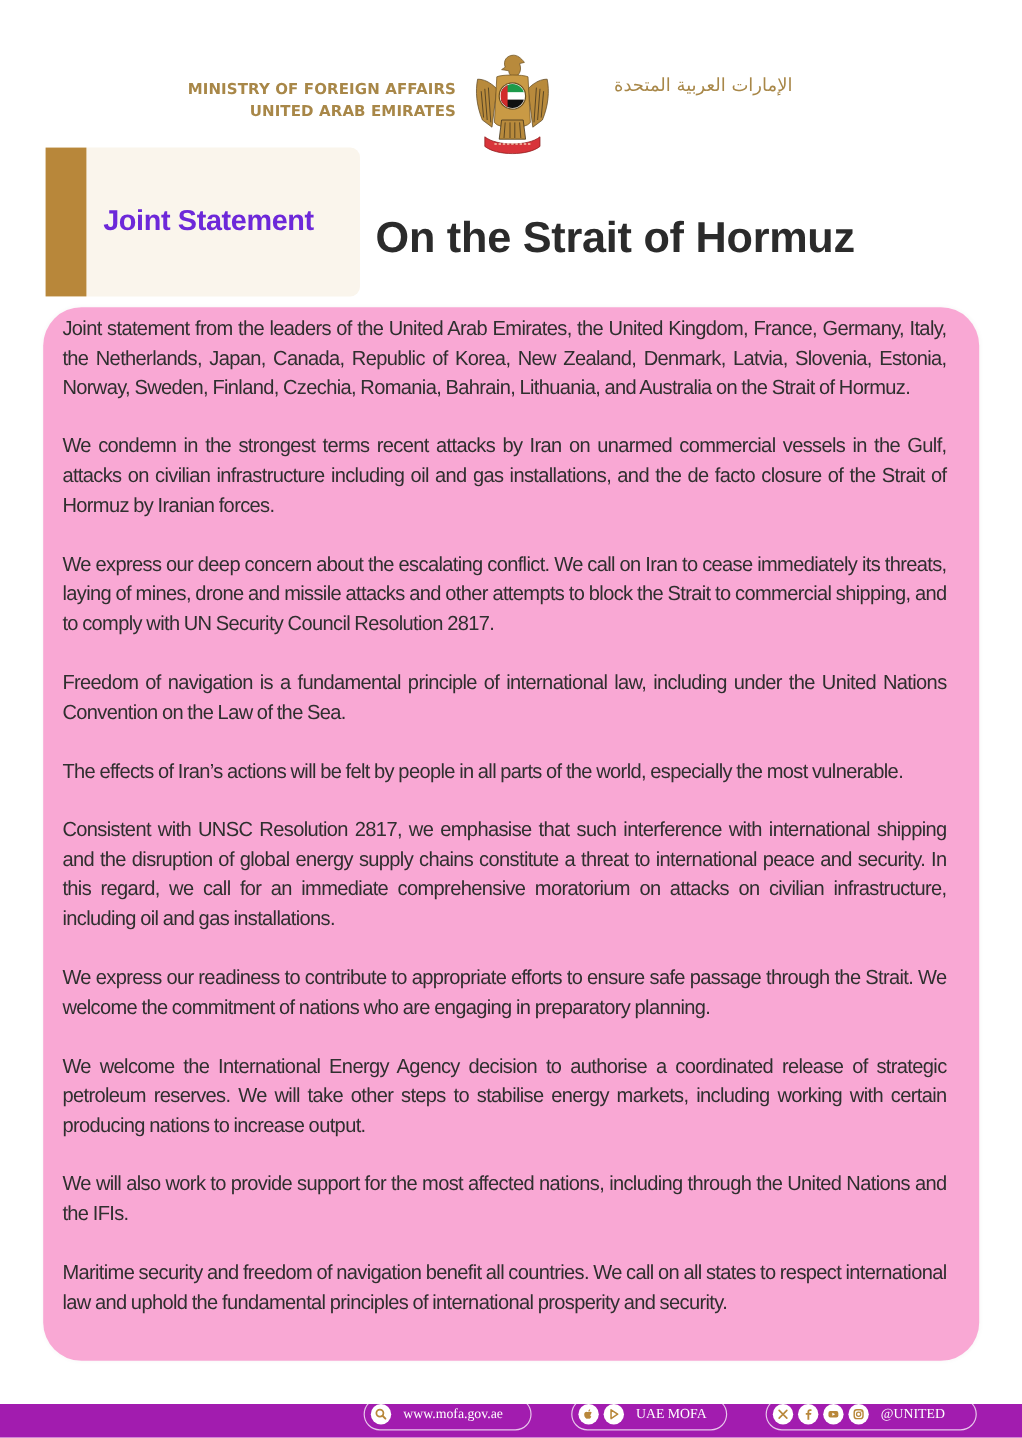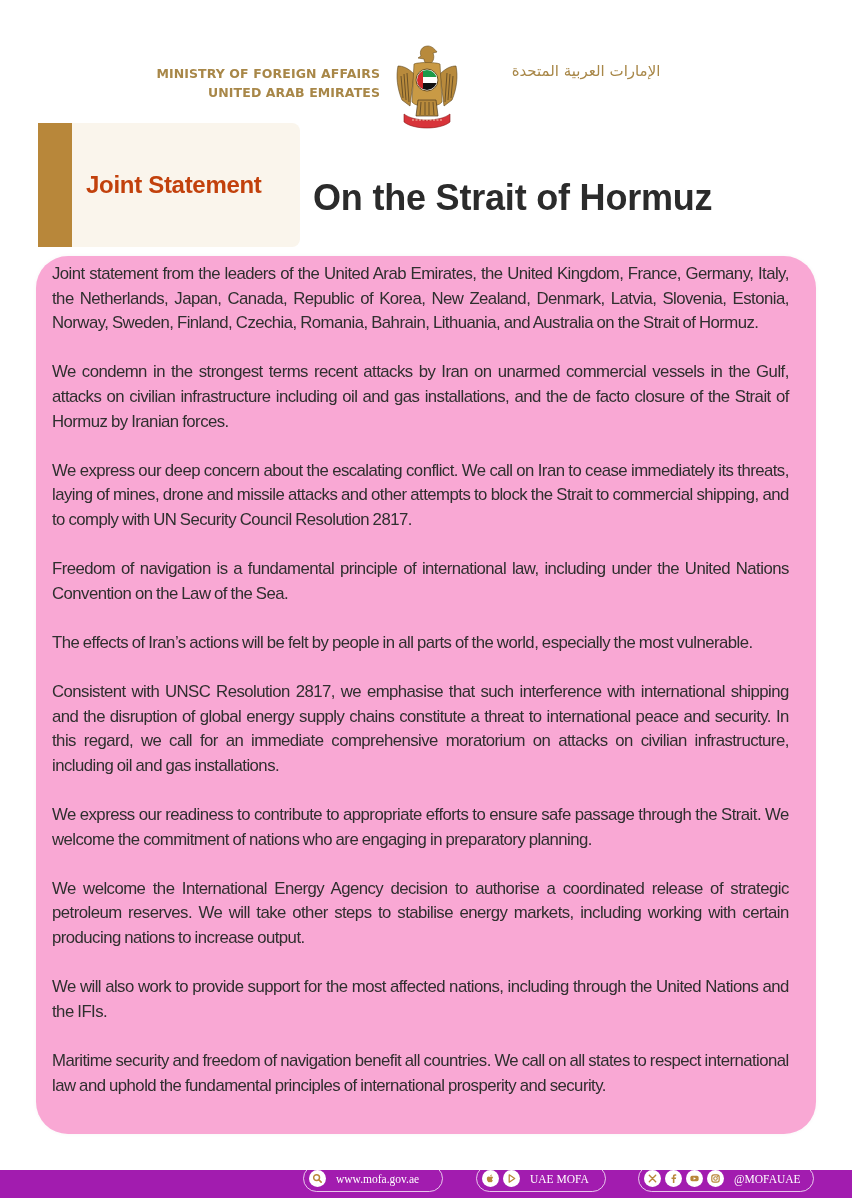--- a/index.html
+++ b/index.html
@@ -6,21 +6,21 @@
   html, body { width: 852px; height: 1198px; background: #ffffff; overflow: hidden; }
   body { position: relative; font-family: "Liberation Sans", sans-serif; }
 
   .header { position: absolute; left: 0; top: 0; width: 852px; height: 130px; }
   .en-lines { position: absolute; right: 472px; top: 64px; text-align: right; color: #a88748; font-family: "DejaVu Sans", sans-serif; font-weight: bold; font-size: 12.5px; line-height: 19px; letter-spacing: 0.1px; }
   .ar-lines { position: absolute; left: 476px; top: 60px; text-align: center; color: #a88748; font-family: "DejaVu Sans", sans-serif; font-size: 15px; line-height: 22px; direction: rtl; width: 220px; }
   .emblem { position: absolute; left: 394px; top: 44px; width: 66px; height: 86px; }
 
   .title-block { position: absolute; left: 38px; top: 123px; width: 262px; height: 124px; background: #faf5ec; border-radius: 0 8px 8px 0; }
   .title-bar { position: absolute; left: 0; top: 0; width: 34px; height: 124px; background: #b8873a; }
-  .title-label { position: absolute; left: 48px; top: 48px; color: #c2410c; font-family: "Liberation Sans", sans-serif; font-weight: bold; font-size: 24px; letter-spacing: -0.3px; white-space: nowrap; }
+  .title-label { position: absolute; left: 48px; top: 48px; color: #6d28d9; font-family: "Liberation Sans", sans-serif; font-weight: bold; font-size: 24px; letter-spacing: -0.3px; white-space: nowrap; }
   .title-main { position: absolute; left: 313px; top: 165px; color: #2b2b2b; font-family: "Liberation Sans", sans-serif; font-weight: bold; font-size: 36px; letter-spacing: -0.2px; white-space: nowrap; margin-top: 12px; }
 
   .card { position: absolute; left: 36px; top: 256px; width: 780px; height: 878px; background: #f9a8d4; border-radius: 32px; box-shadow: 0 0 4px rgba(0,0,0,0.04); }
   .card-body { position: absolute; left: 16px; top: 6px; width: 748px; }
   .para { color: #2f2f2f; font-family: "Liberation Sans", sans-serif; font-size: 17px; line-height: 24.6px; text-align: justify; letter-spacing: -0.55px; word-spacing: -0.5px; margin-bottom: 24.6px; transform: scaleX(0.985); transform-origin: left top; }
   .para:last-child { margin-bottom: 0; }
 
   .footer { position: absolute; left: 0; top: 1138px; width: 852px; height: 68px; background: #a21caf; margin-top: 32px; }
   .footer-brand { position: absolute; left: 28px; top: 27px; color: #ffffff; font-family: "DejaVu Sans", sans-serif; font-weight: bold; font-size: 13px; white-space: nowrap; direction: ltr; }
   .footer-brand .ar { font-weight: bold; font-size: 14px; margin-left: 4px; }
@@ -155,14 +155,14 @@
         <path d="M5 4.6 L7.6 6 L5 7.4 Z" fill="#ffffff"></path>
       </svg>
   </span>
   <span class="ic">
     <svg viewBox="0 0 12 12">
         <rect x="2" y="2" width="8" height="8" rx="2.4" fill="none" stroke="#b8873a" stroke-width="1.3"></rect>
         <circle cx="6" cy="6" r="1.9" fill="none" stroke="#b8873a" stroke-width="1.2"></circle>
         <circle cx="8.3" cy="3.7" r="0.6" fill="#b8873a"></circle>
       </svg>
   </span>
-  <span class="txt">@MOFAUAE</span>
+  <span class="txt">@UNITED</span>
 </div>
 
 </body></html>

